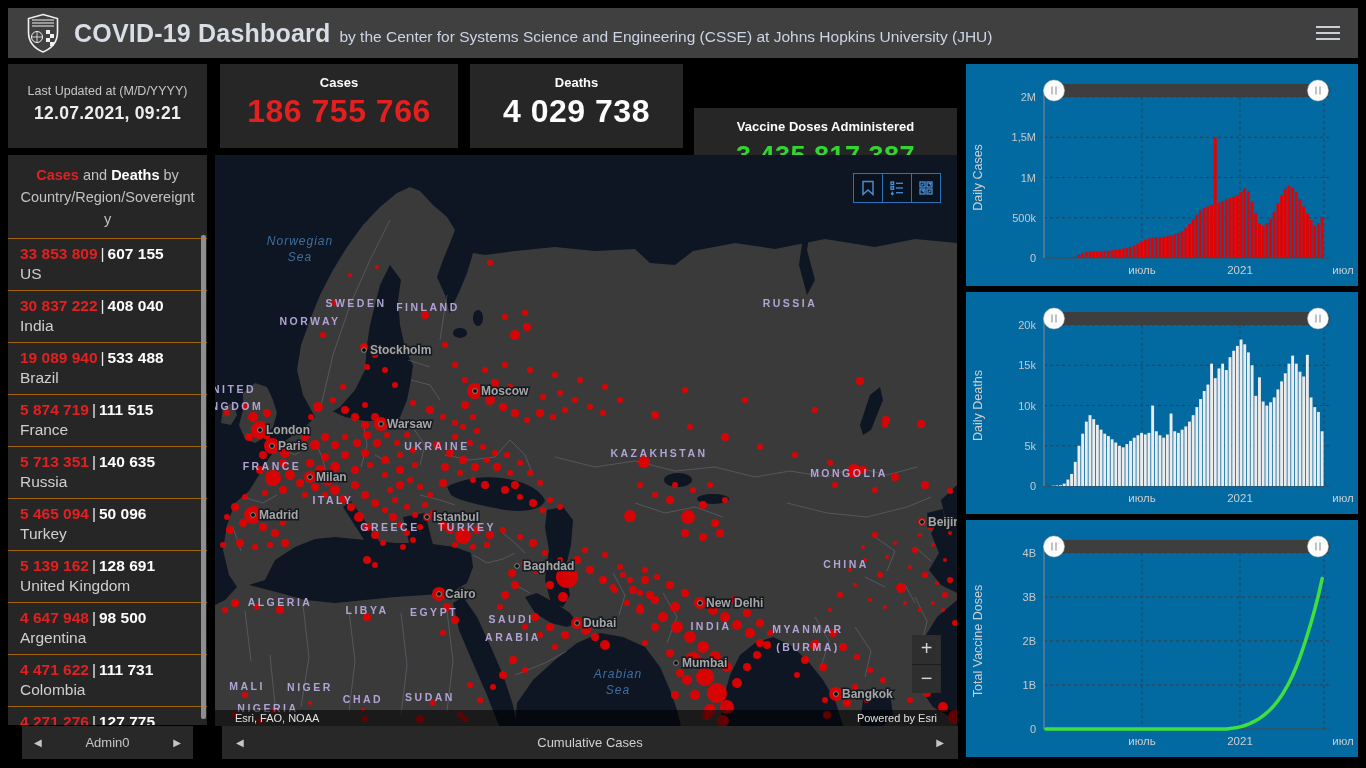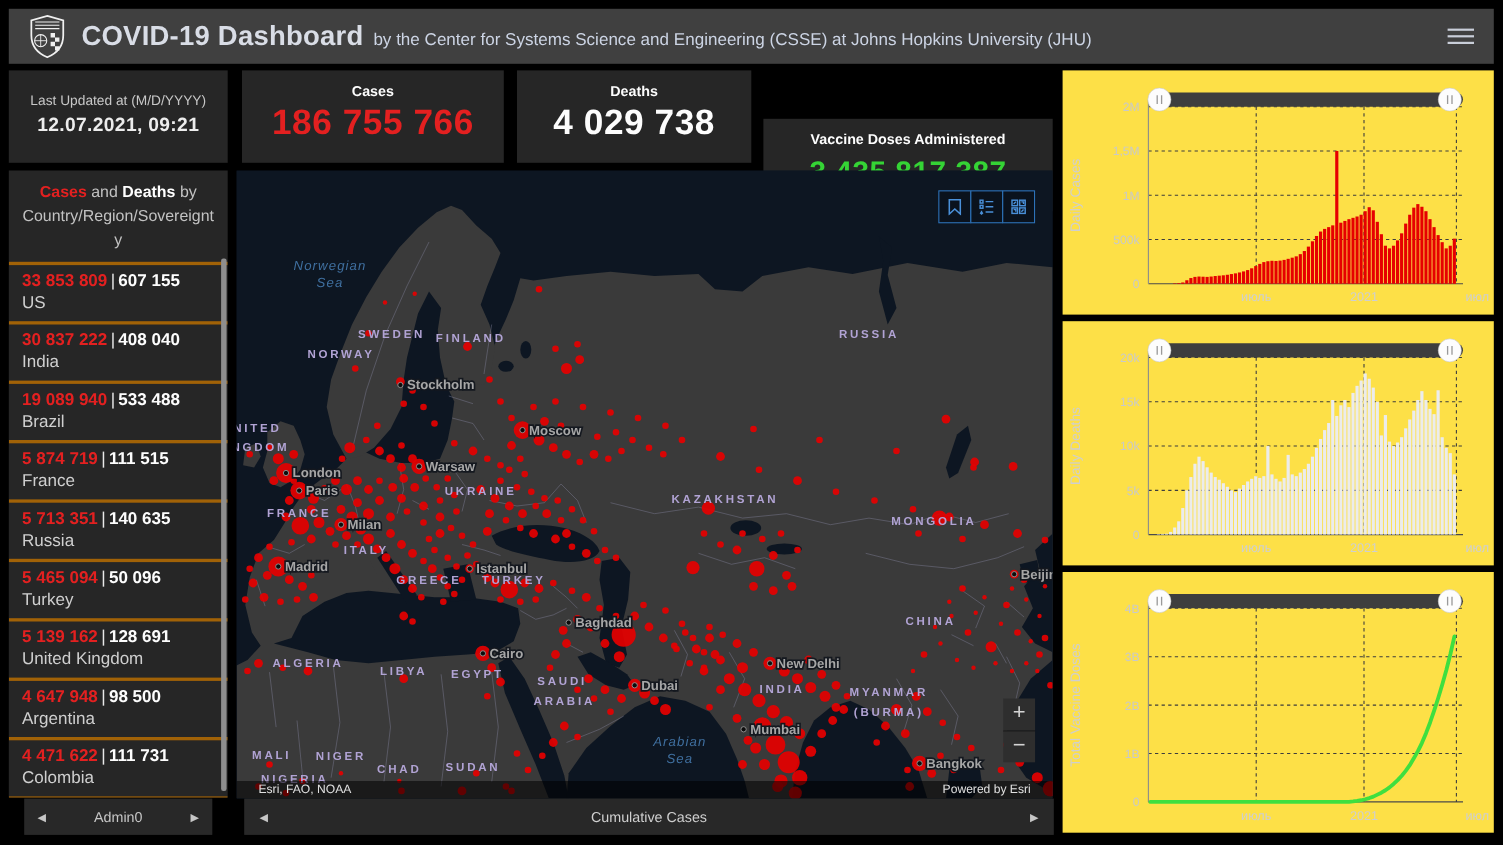--- a/index.html
+++ b/index.html
@@ -32,21 +32,21 @@
   .stat-cases .stat-value    { font-size:32px; color:#e32020; }
   .stat-deaths .stat-value   { font-size:32px; color:#fdfdfd; }
   .stat-vaccines .stat-value { font-size:27px; color:#35d435; margin-top:7px; }
 
   
   .list-panel { position:absolute; left:8px; top:155px; width:199px; height:570px; background:#262626; overflow:hidden; }
   .list-title { text-align:center; padding:10px 6px 8px 6px; font-size:14.5px; line-height:1.5; color:#c2c2c2; }
   .list-title .t-cases { color:#e32020; font-weight:bold; }
   .list-title .t-deaths { color:#ffffff; font-weight:bold; }
   .rows { }
-  .row { padding:6px 4px 7px 12px; border-top:3px solid #a16207; }
+  .row { padding:6px 4px 7px 12px; border-top:1px solid #a16207; }
   .row .nums { font-size:15.5px; font-weight:bold; white-space:nowrap; }
   .row .cnum { color:#e32020; }
   .row .sep  { color:#e8e8e8; font-weight:normal; padding:0 3px; }
   .row .dnum { color:#fdfdfd; }
   .row .cname { font-size:15.5px; color:#cfcfcf; margin-top:2px; }
   .list-scrollbar { position:absolute; right:1px; top:80px; bottom:6px; width:5px; background:#8e8e8e; border-radius:2px; }
 
   .pager-bar { position:absolute; left:22px; top:726px; width:171px; height:33px; background:#282828;
                display:flex; align-items:center; justify-content:space-between; padding:0 12px; }
   .pager-bar .pg-label { font-size:13px; color:#c6c6c6;text-align:right; }
@@ -64,21 +64,21 @@
   .zoom-ctrl { position:absolute; right:16px; top:480px; width:29px; }
   .zoom-btn { width:29px; height:29px; background:#2e2e2e; color:#d4d4d4; font-size:20px; line-height:27px;
               text-align:center; cursor:pointer; font-weight:300; }
   .zoom-btn + .zoom-btn { border-top:1px solid #1b1b1b; }
 
   .map-footer { position:absolute; left:222px; top:726px; width:736px; height:33px; background:#282828;
                 display:flex; align-items:center; justify-content:space-between; padding:0 14px; }
   .map-footer .mf-label { font-size:13px; color:#cfcfcf; position:absolute; left:0; right:0; text-align:center; }
 
   
-  .chart-card { position:absolute; left:966px; width:392px; background:#fde047; }
+  .chart-card { position:absolute; left:966px; width:392px; background:#0369a1; }
   .chart-card.c0 { top:64px;  height:222px; }
   .chart-card.c1 { top:292px; height:222px; }
   .chart-card.c2 { top:520px; height:237px; }
   .chart-svg text { font-family:"Liberation Sans", sans-serif; }
 
   svg { display:block; }
 </style>
 </head>
 <body>
 

